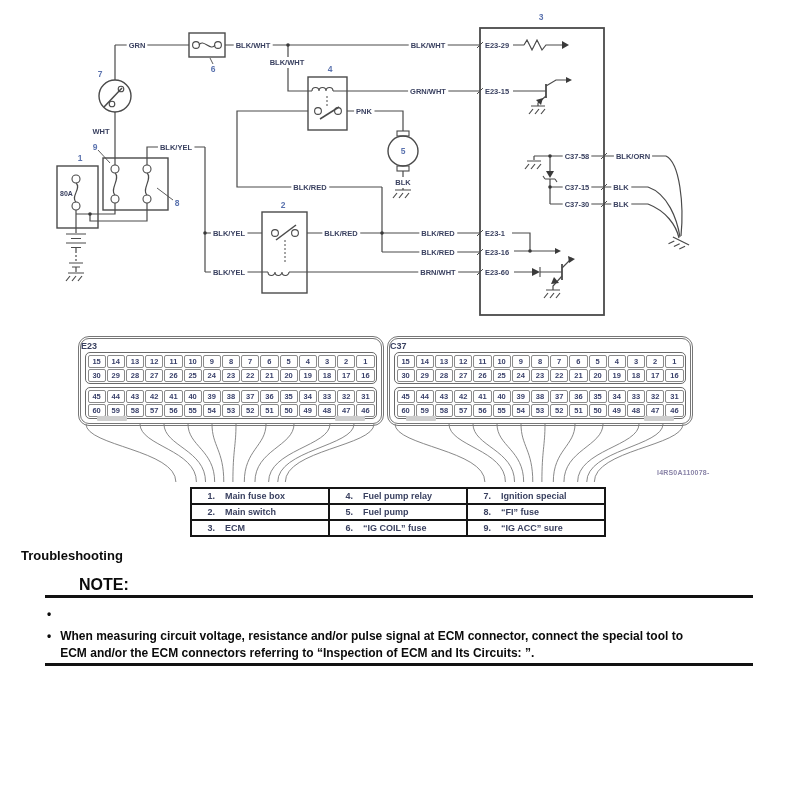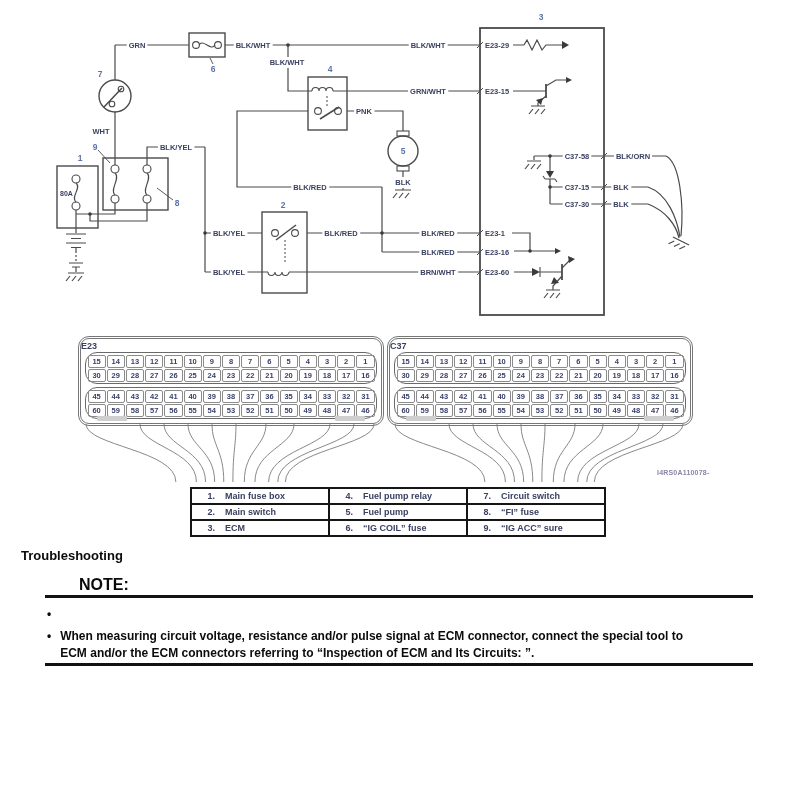--- a/index.html
+++ b/index.html
@@ -9,21 +9,21 @@
   svg text{font-family:"Liberation Sans",sans-serif;font-weight:bold;}
   .wl{font-size:7.5px;fill:#3a4160;text-anchor:middle;}
   .cn{font-size:8.5px;fill:#5a72ae;text-anchor:middle;}
   .amp{font-size:7px;fill:#3a4160;}
   
   .connector{position:absolute;top:336px;width:306px;height:90px;border:1px solid #777;
              border-radius:11px;box-sizing:border-box;padding:1px;background:#fff;}
   .conn-inner{border:1px solid #777;border-radius:9px;height:100%;box-sizing:border-box;position:relative;}
   .conn-title{font-size:9px;font-weight:bold;color:#3a4160;margin-top:2px;line-height:10px;}
   .pin-grid{display:grid;grid-template-columns:repeat(15,1fr);margin:1px 4px 0 4px;
-            border:1px solid #6a6a6a;border-radius:12px;padding:1px;background:#fff;}
+            border:1px solid #6a6a6a;border-radius:5px;padding:1px;background:#fff;}
   .pin-grid.second{margin-top:3px;}
   .pin-cell{border:1px solid #8b8b8b;border-radius:2px;margin:0.5px;font-size:7.5px;font-weight:bold;
             color:#39406a;text-align:center;height:11px;line-height:11px;}
   .conn-tab{position:absolute;bottom:2px;height:5px;width:30px;background:#cfcfcf;border-radius:1px;}
   .fan{position:absolute;top:424px;width:306px;height:62px;}
   .refcode{position:absolute;left:657px;top:469px;font-size:7px;font-weight:bold;color:#8a84a8;letter-spacing:.2px;}
   
   .legend{position:absolute;left:190px;top:487px;border-collapse:collapse;background:#fff;}
   .legend td{border:2px solid #151515;font-size:9px;font-weight:bold;color:#3a4160;height:12px;padding:1px 3px;white-space:nowrap;}
   .legend td.lg-num{width:20px;text-align:right;border-right:none;}
@@ -413,21 +413,21 @@
 <div class="refcode">I4RS0A110078-</div>
 
 <table class="legend">
   <tbody>
       <tr>
         <td class="lg-num">1.</td>
         <td class="lg-label">Main fuse box</td>
         <td class="lg-num">4.</td>
         <td class="lg-label">Fuel pump relay</td>
         <td class="lg-num">7.</td>
-        <td class="lg-label">Circuit switch</td>
+        <td class="lg-label">Ignition special</td>
       </tr>
       <tr>
         <td class="lg-num">2.</td>
         <td class="lg-label">Main switch</td>
         <td class="lg-num">5.</td>
         <td class="lg-label">Fuel pump</td>
         <td class="lg-num">8.</td>
         <td class="lg-label">“FI” fuse</td>
       </tr>
       <tr>

